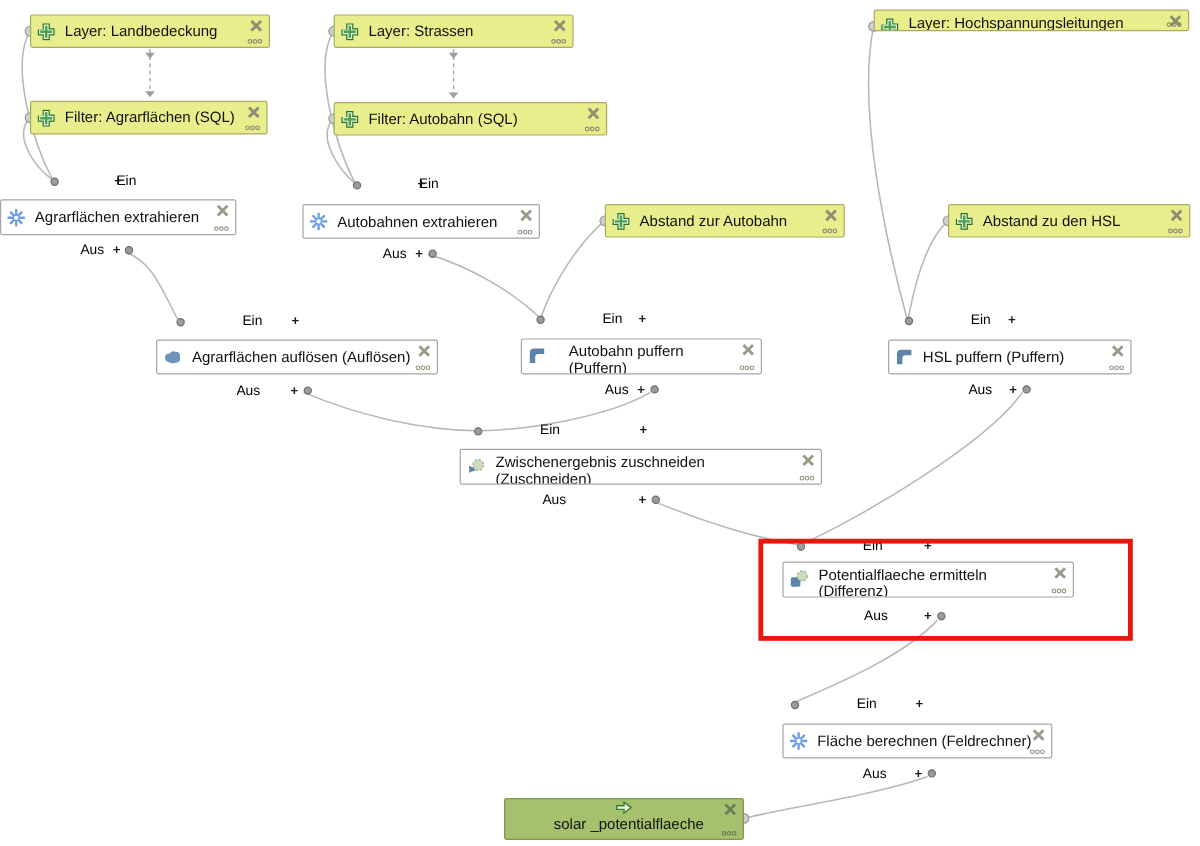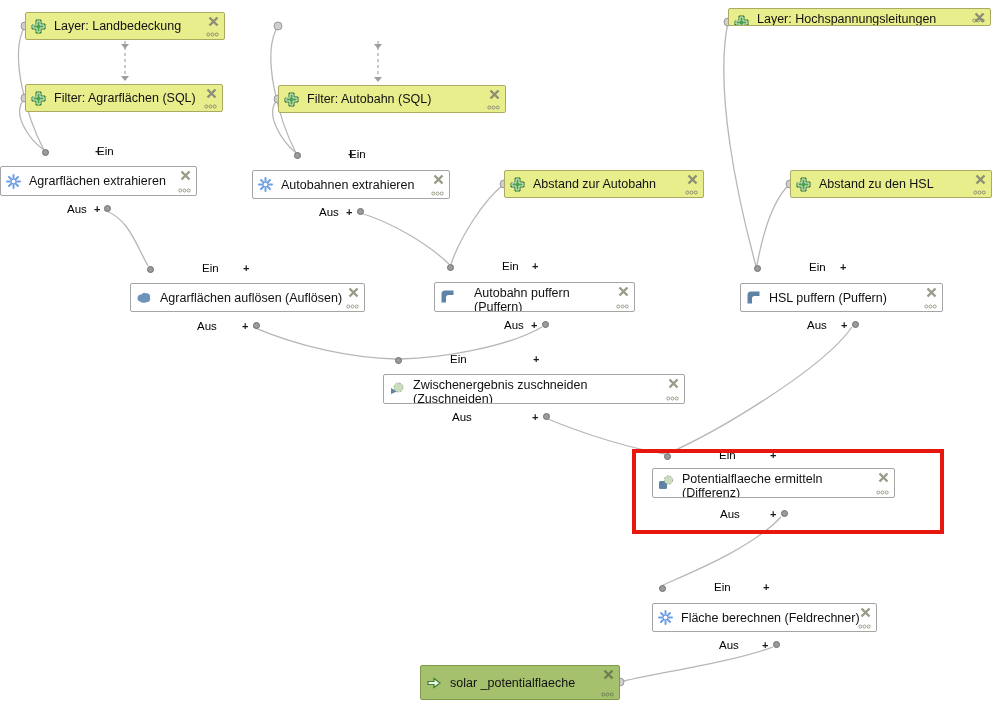--- a/index.html
+++ b/index.html
@@ -109,20 +109,39 @@
         </svg></span>
     <span class="obtn"><svg width="13" height="5">
           <g fill="none" stroke="#8d8d74" stroke-width="1">
             <circle cx="2.3" cy="2.5" r="1.5"></circle>
             <circle cx="6.5" cy="2.5" r="1.5"></circle>
             <circle cx="10.7" cy="2.5" r="1.5"></circle>
           </g>
         </svg></span>
   </div>
 
+  <div class="node param" style="left:278px;top:12px;width:200px;height:28px;">
+    <span class="nicon">
+        <svg width="15" height="15" viewBox="0 0 15 15">
+          <path d="M5 1h5v4h4v5h-4v4H5v-4H1V6h4z" fill="#4ea24e" stroke="#2d6e31" stroke-width="1"></path>
+          <path d="M6 2h3v4h4v3h-4v4H6V9H2V6h4z" fill="none" stroke="#d8efd4" stroke-width="1"></path>
+        </svg>
+      </span>
+    <span class="ntitle">Layer: Strassen</span>
+    <span class="xbtn"><svg width="11" height="11">
+          <path d="M1.5 1.5 L9.5 9.5 M9.5 1.5 L1.5 9.5" stroke="#8d8d74" stroke-width="2.4"></path>
+        </svg></span>
+    <span class="obtn"><svg width="13" height="5">
+          <g fill="none" stroke="#8d8d74" stroke-width="1">
+            <circle cx="2.3" cy="2.5" r="1.5"></circle>
+            <circle cx="6.5" cy="2.5" r="1.5"></circle>
+            <circle cx="10.7" cy="2.5" r="1.5"></circle>
+          </g>
+        </svg></span>
+  </div>
 
   <div class="node param" style="left:278px;top:85px;width:228px;height:28px;">
     <span class="nicon">
         <svg width="15" height="15" viewBox="0 0 15 15">
           <path d="M5 1h5v4h4v5h-4v4H5v-4H1V6h4z" fill="#4ea24e" stroke="#2d6e31" stroke-width="1"></path>
           <path d="M6 2h3v4h4v3h-4v4H6V9H2V6h4z" fill="none" stroke="#d8efd4" stroke-width="1"></path>
         </svg>
       </span>
     <span class="ntitle">Filter: Autobahn (SQL)</span>
     <span class="xbtn"><svg width="11" height="11">
@@ -362,21 +381,21 @@
         </svg></span>
     <span class="obtn"><svg width="13" height="5">
           <g fill="none" stroke="#9a9a88" stroke-width="1">
             <circle cx="2.3" cy="2.5" r="1.5"></circle>
             <circle cx="6.5" cy="2.5" r="1.5"></circle>
             <circle cx="10.7" cy="2.5" r="1.5"></circle>
           </g>
         </svg></span>
   </div>
 
-  <div class="node output" style="left:420px;top:665px;width:200px;height:35px;">
+  <div class="node output" style="left:420px;top:665px;width:200px;height:35px;flex-direction:column;">
     <span class="nicon">
         <svg width="16" height="14" viewBox="0 0 16 14">
           <path d="M2 5.5 L8 5.5 L8 2.5 L14 7 L8 11.5 L8 8.5 L2 8.5 Z" fill="#eef7e6" stroke="#3f7d32" stroke-width="1.2"></path>
         </svg>
       </span>
     <span class="ntitle">solar _potentialflaeche</span>
     <span class="xbtn"><svg width="11" height="11">
           <path d="M1.5 1.5 L9.5 9.5 M9.5 1.5 L1.5 9.5" stroke="#6e7f55" stroke-width="2.4"></path>
         </svg></span>
     <span class="obtn"><svg width="13" height="5">

